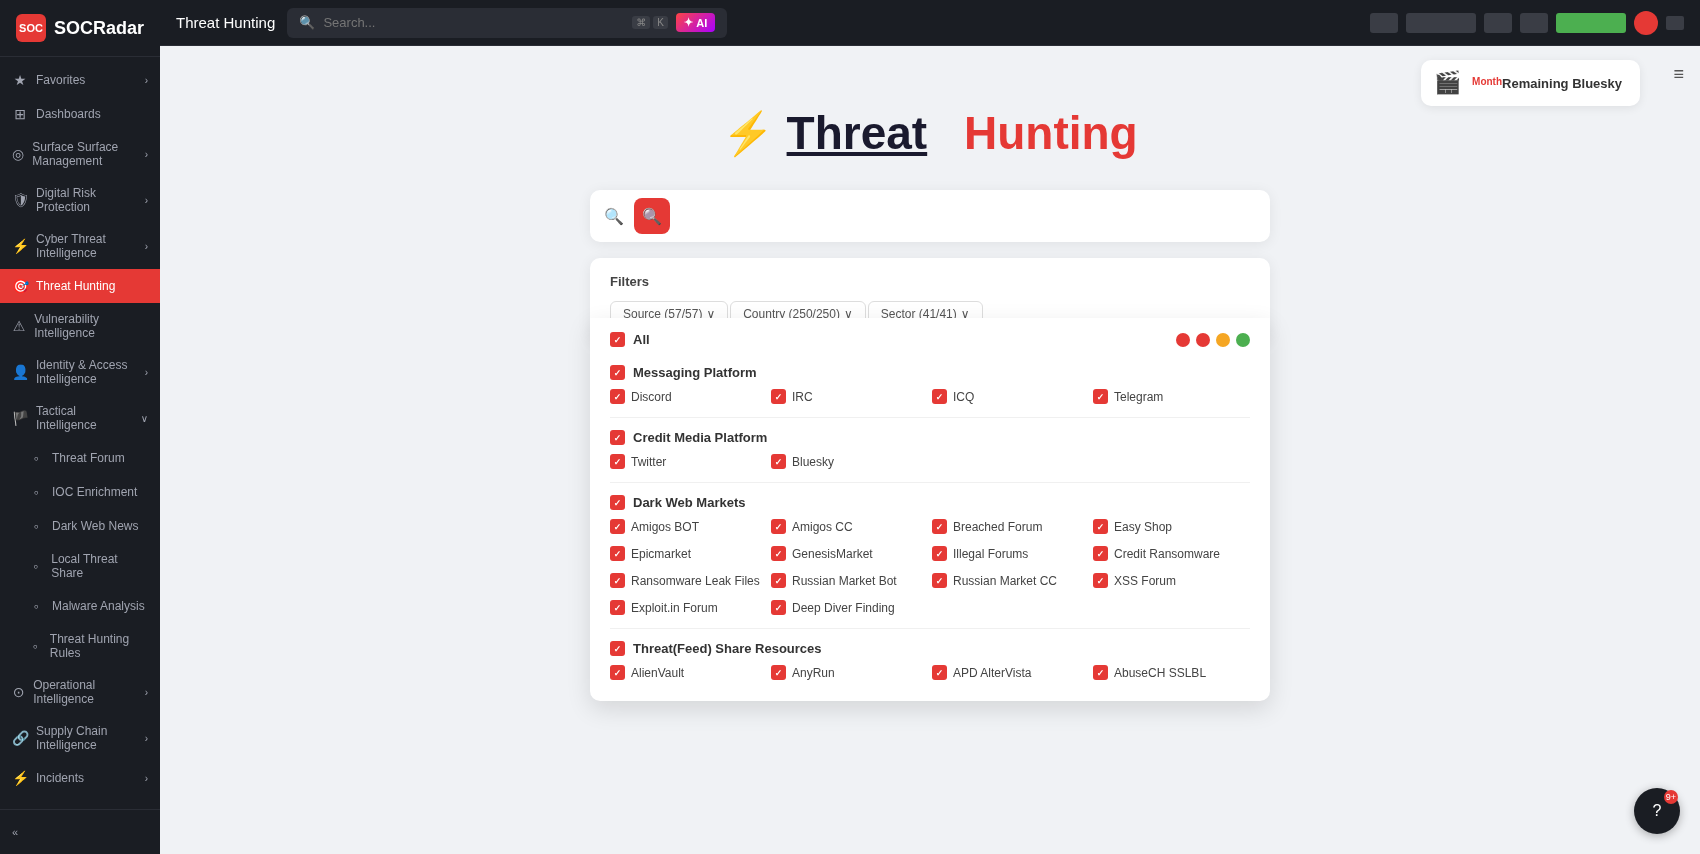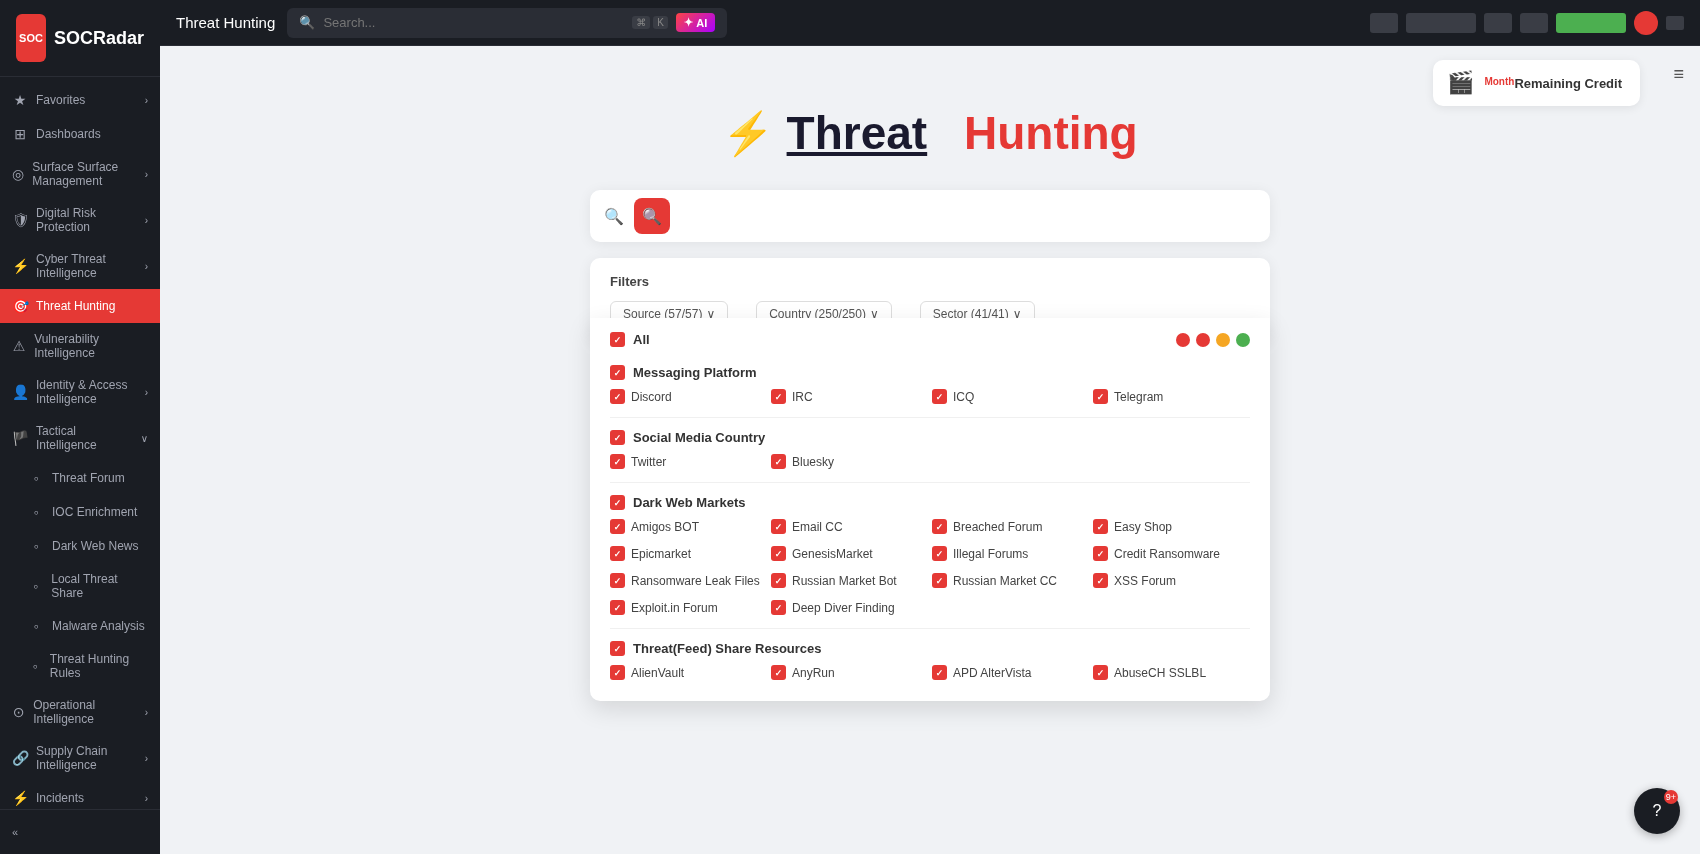--- a/index.html
+++ b/index.html
@@ -16,21 +16,21 @@
       overflow: hidden;
     }
     .sidebar-logo {
       padding: 14px 16px;
       display: flex;
       align-items: center;
       gap: 8px;
       border-bottom: 1px solid #2a2d35;
     }
     .logo-box {
-      width: 36px; height: 48px;
+      width: 36px; height: 28px;
       background: #e53935;
       border-radius: 6px;
       display: flex; align-items: center; justify-content: center;
       font-weight: 900; color: white; font-size: 11px;
     }
     .logo-text { color: white; font-size: 18px; font-weight: 700; }
     .sidebar-nav { flex: 1; overflow-y: auto; padding: 6px 0; }
     .sidebar-nav::-webkit-scrollbar { width: 3px; }
     .sidebar-nav::-webkit-scrollbar-thumb { background: #3a3d45; }
     .nav-item {
@@ -157,21 +157,21 @@
 
     
     .filters-container {
       width: 680px; margin: 0 auto;
       background: white; border-radius: 10px;
       padding: 16px 20px;
       box-shadow: 0 2px 14px rgba(0,0,0,0.07);
       position: relative;
     }
     .filters-label { font-size: 13px; font-weight: 600; color: #444; margin-bottom: 12px; }
-    .filter-tags { display: flex; gap: 28px; flex-wrap: wrap; }
+    .filter-tags { display: flex; gap: 2px; flex-wrap: wrap; }
     .filter-tag {
       border: 1px solid #ddd; border-radius: 6px;
       padding: 5px 12px; font-size: 12px; color: #555;
       cursor: pointer; display: flex; align-items: center; gap: 4px;
     }
 
     
     .dropdown-panel {
       position: absolute;
       top: 60px; left: 0; right: 0;
@@ -363,21 +363,21 @@
       <div class="topbar-small"></div>
     </div>
   </div>
 
   <div class="content">
 
     <div class="credit-card">
       <span class="credit-icon">🎬</span>
       <div class="credit-info">
         <span class="credit-month">Month</span>
-        <span class="credit-label">Remaining Credit</span>
+        <span class="credit-label">Remaining Bluesky</span>
       </div>
     </div>
     <div class="menu-dots">≡</div>
 
     <div class="hero">
       <div class="hero-title">
         <span class="bolt">⚡</span>
         <span class="black-part">Threat</span>&nbsp;<span class="red-part">Hunting</span>
       </div>
     </div>
@@ -457,21 +457,21 @@
           </div>
         </div>
 
         <div class="divider"></div>
 
         <div class="category-section">
           <div class="category-header">
             <div class="check-box category-check">
               <span class="check-icon">✓</span>
             </div>
-            <span>Social Media Country</span>
+            <span>Credit Media Platform</span>
           </div>
           <div class="category-items">
             <div class="check-item">
               <div class="check-box">
                   <span class="check-icon">✓</span>
                 </div>
               <span>Twitter</span>
             </div>
             <div class="check-item">
               <div class="check-box">
@@ -495,21 +495,21 @@
             <div class="check-item">
               <div class="check-box">
                   <span class="check-icon">✓</span>
                 </div>
               <span>Amigos BOT</span>
             </div>
             <div class="check-item">
               <div class="check-box">
                   <span class="check-icon">✓</span>
                 </div>
-              <span>Email CC</span>
+              <span>Amigos CC</span>
             </div>
             <div class="check-item">
               <div class="check-box">
                   <span class="check-icon">✓</span>
                 </div>
               <span>Breached Forum</span>
             </div>
             <div class="check-item">
               <div class="check-box">
                   <span class="check-icon">✓</span>

